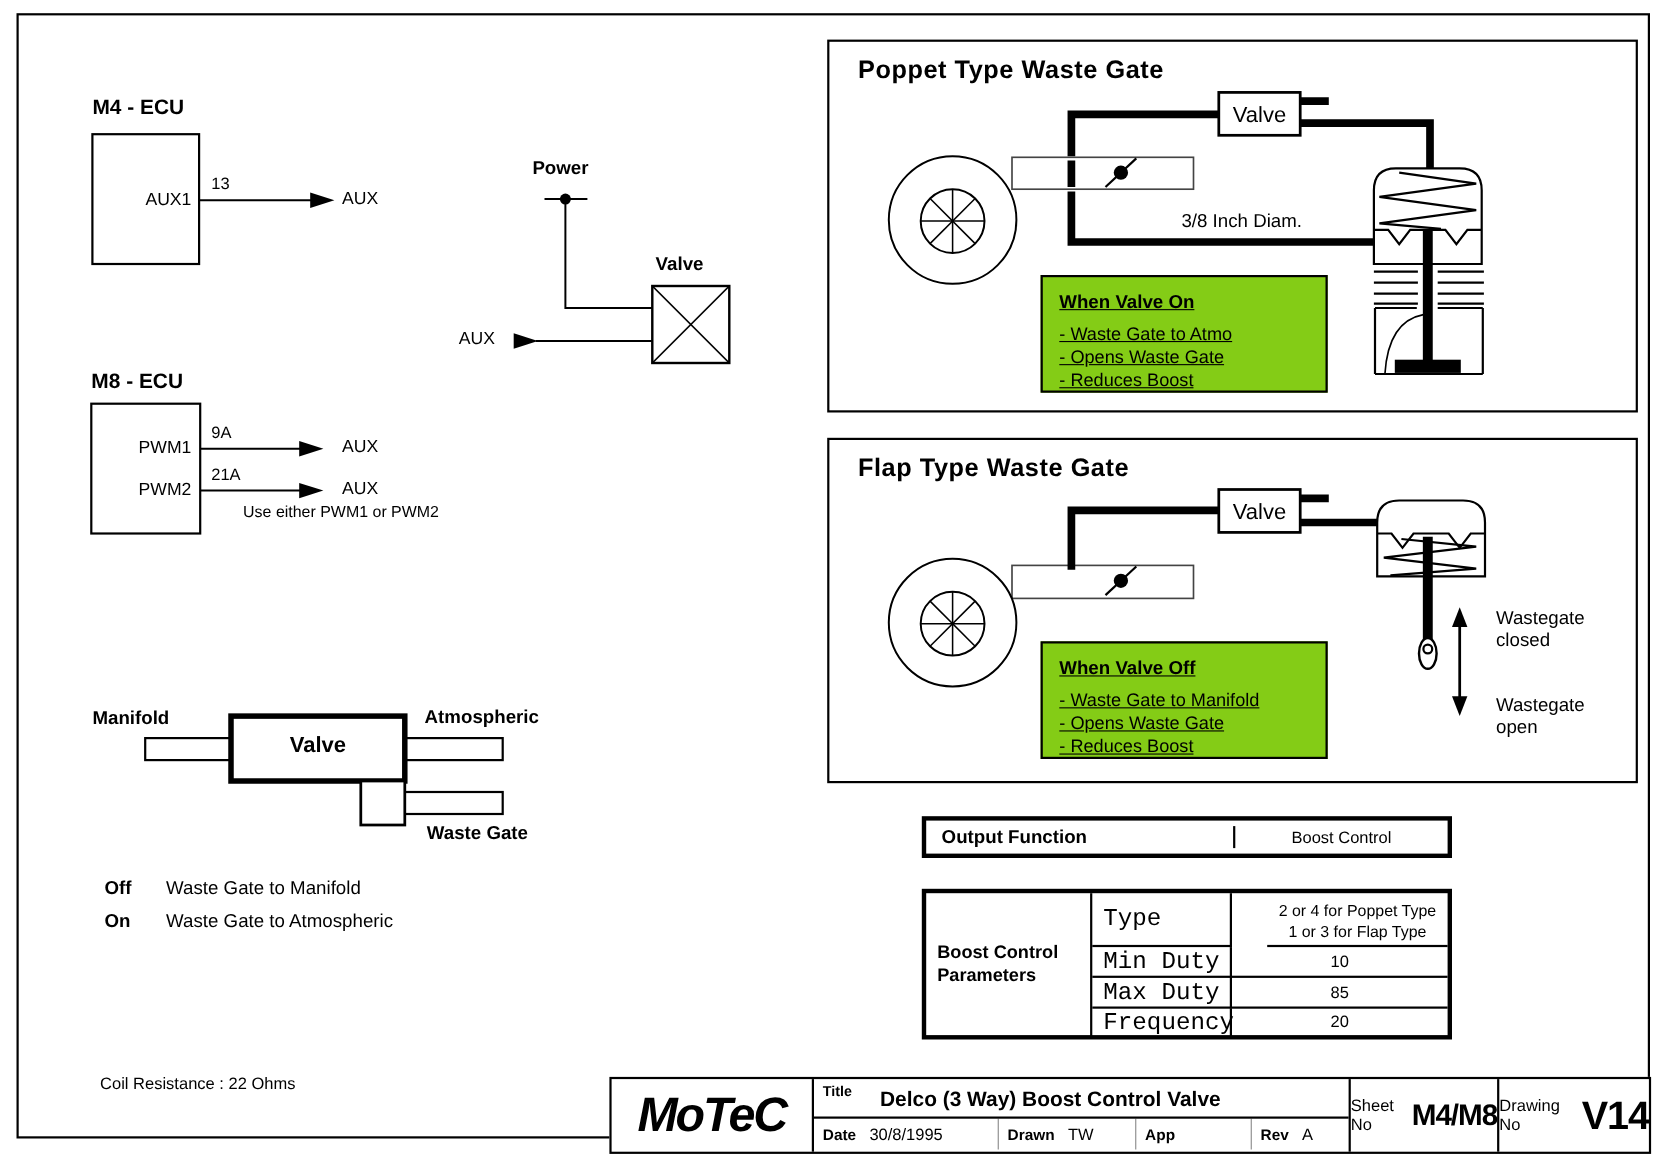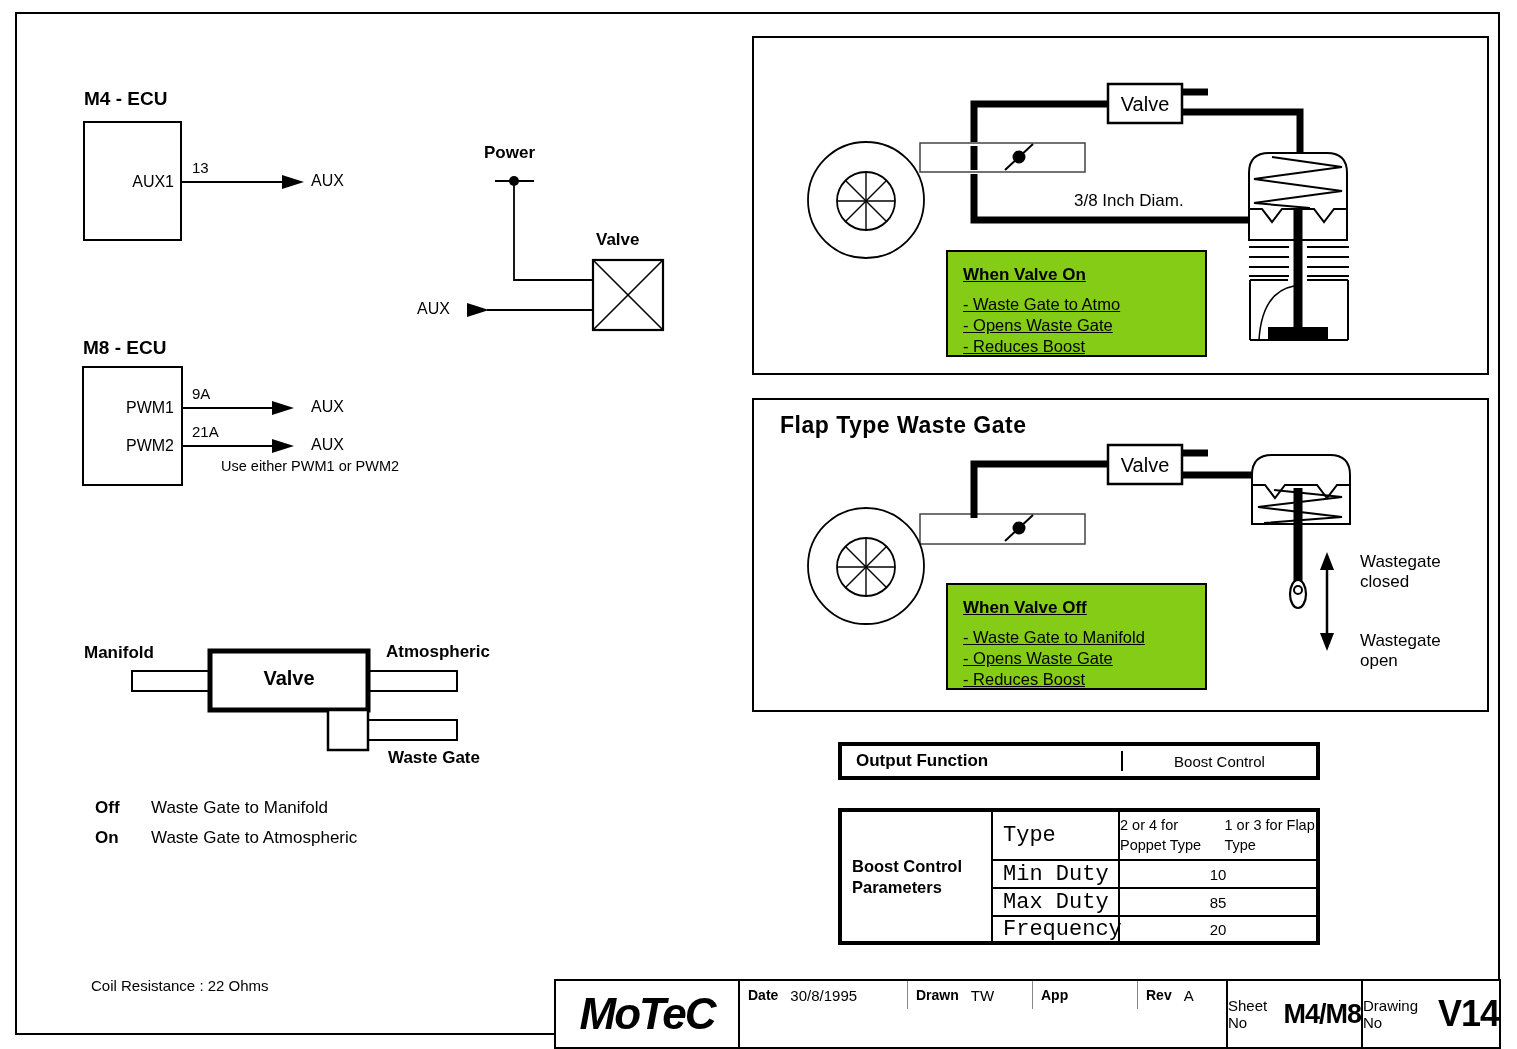--- a/index.html
+++ b/index.html
@@ -25,21 +25,21 @@
             box-sizing:border-box;display:grid;grid-template-columns:151px 127px 1fr;
             grid-template-rows:49px 28px 28px 1fr;background:#fff;}
   .bp-header{grid-row:1/5;border-right:2px solid #000;display:flex;align-items:center;
              padding-left:10px;font-weight:bold;font-size:16.5px;line-height:1.25;box-sizing:border-box;}
   .bp-name{border-right:2px solid #000;border-bottom:2px solid #000;display:flex;align-items:center;
            padding-left:10px;font-family:"Liberation Mono","DejaVu Sans Mono",monospace;
            font-size:22px;box-sizing:border-box;}
   .bp-val{border-bottom:2px solid #000;display:flex;align-items:center;justify-content:center;
           font-size:15px;box-sizing:border-box;}
   .bp-last{border-bottom:none;}
-  .bp-two{flex-direction:row;justify-content:space-between;font-size:14.5px;line-height:1.35;}
+  .bp-two{flex-direction:column;justify-content:flex-end;font-size:14.5px;line-height:1.35;margin-left:32px;}
   
   .tblock{position:absolute;left:554px;top:963px;width:947px;height:70px;border:2px solid #000;
           box-sizing:border-box;display:flex;background:#fff;margin-top:16px;}
   .tb-logo{flex:0 0 184px;border-right:2px solid #000;display:flex;align-items:center;
            justify-content:center;box-sizing:border-box;}
   .tb-logo span{font-style:italic;font-weight:bold;font-size:44px;letter-spacing:-2px;}
   .tb-mid{flex:0 0 488px;border-right:2px solid #000;box-sizing:border-box;display:flex;flex-direction:column;}
   .tb-top{height:36px;border-bottom:2px solid #000;position:relative;box-sizing:border-box;}
   .tb-title-label{position:absolute;left:8px;top:3px;font-weight:bold;font-size:13px;}
   .tb-title{position:absolute;left:60px;top:8px;font-weight:bold;font-size:19px;white-space:nowrap;}
@@ -176,20 +176,21 @@
         <line x1="496" y1="242" x2="534" y2="242"></line>
           <line x1="553" y1="242" x2="594" y2="242"></line>
         <line x1="496" y1="242" x2="496" y2="302"></line>
         <line x1="496" y1="302" x2="594" y2="302"></line>
         <line x1="594" y1="242" x2="594" y2="302"></line>
         <path d="M505,302 Q508,254 540,248" fill="none" stroke-width="1.5"></path>
       </g>
       <line x1="544" y1="171" x2="544" y2="295" stroke="#000" stroke-width="9"></line>
       <rect x="514" y="289" width="60" height="12" fill="#000"></rect>
     </svg>
+    <div class="panel-title" style="left:26px;top:12px;">Poppet Type Waste Gate</div>
     <div class="abs lbl" style="left:320px;top:154px;font-size:17px;">3/8 Inch Diam.</div>
     <div class="infobox" style="left:192px;top:212px;width:261px;height:107px;">
       <div class="ib-title">When Valve On</div>
       <div class="ib-item">- Waste Gate to Atmo</div>
       <div class="ib-item">- Opens Waste Gate</div>
       <div class="ib-item">- Reduces Boost</div>
     </div>
   </div>
 
   <div class="panel" style="left:752px;top:398px;width:737px;height:314px;">
@@ -263,20 +264,24 @@
     <div class="bp-val">85</div>
     <div class="bp-name bp-last">Frequency</div>
     <div class="bp-val bp-last">20</div>
   </div>
 
   <div class="tblock">
     <div class="tb-logo">
       <span>MoTeC</span>
     </div>
     <div class="tb-mid">
+      <div class="tb-top">
+        <div class="tb-title-label">Title</div>
+        <div class="tb-title">Delco (3 Way) Boost Control Valve</div>
+      </div>
       <div class="tb-bottom">
         <div class="tb-cell tb-date">
           <span class="k">Date</span>
           <span class="v">30/8/1995</span>
         </div>
         <div class="tb-cell tb-drawn">
           <span class="k">Drawn</span>
           <span class="v">TW</span>
         </div>
         <div class="tb-cell tb-app">

